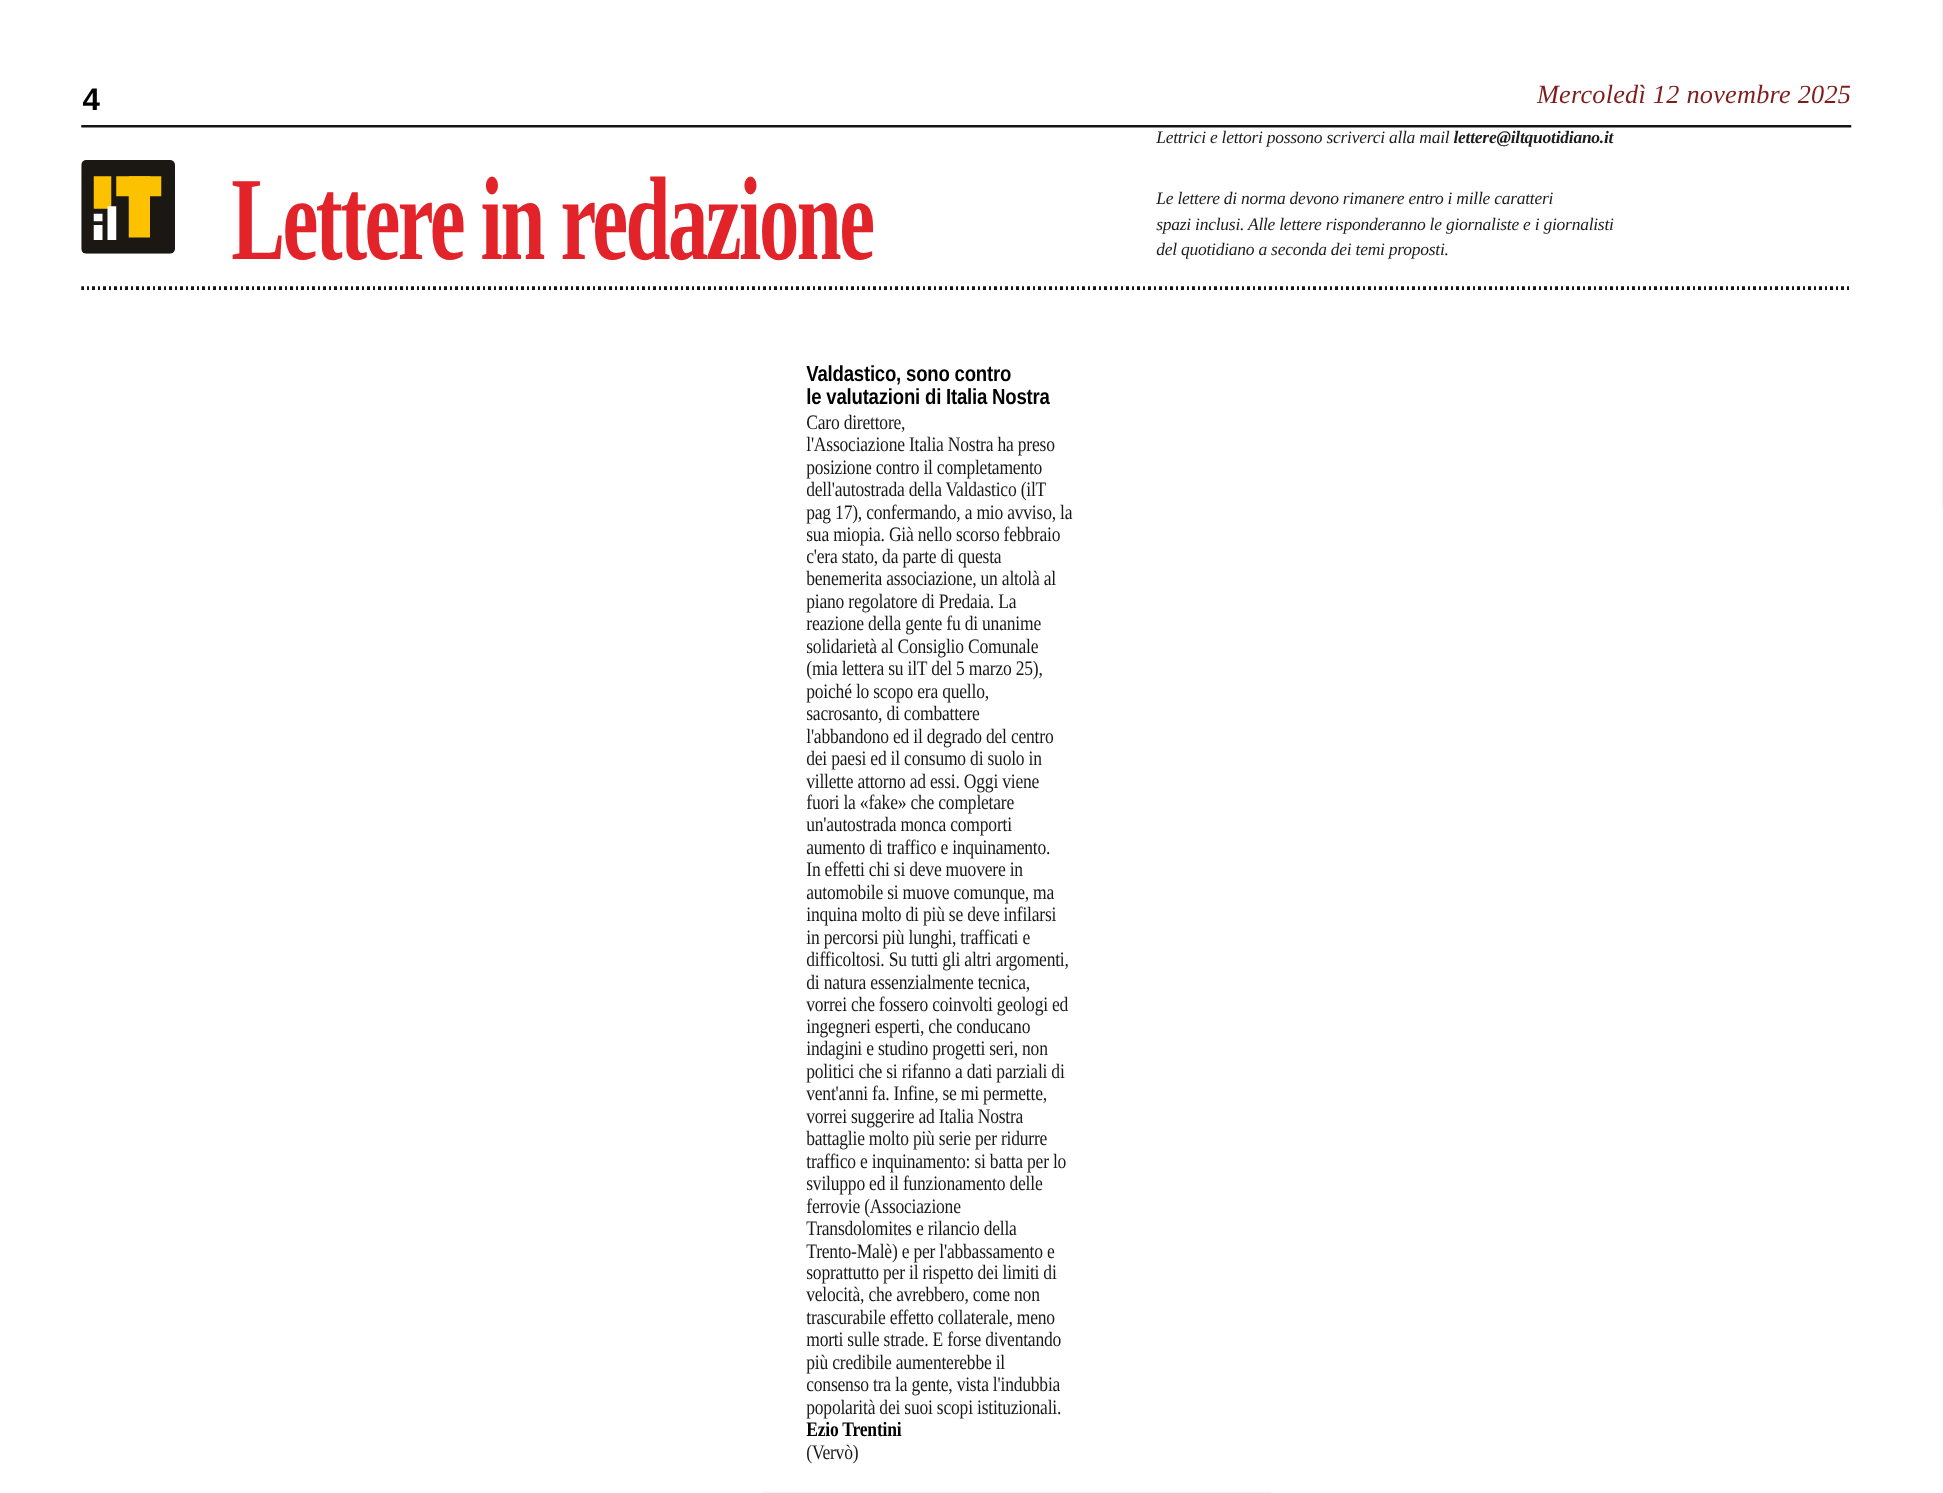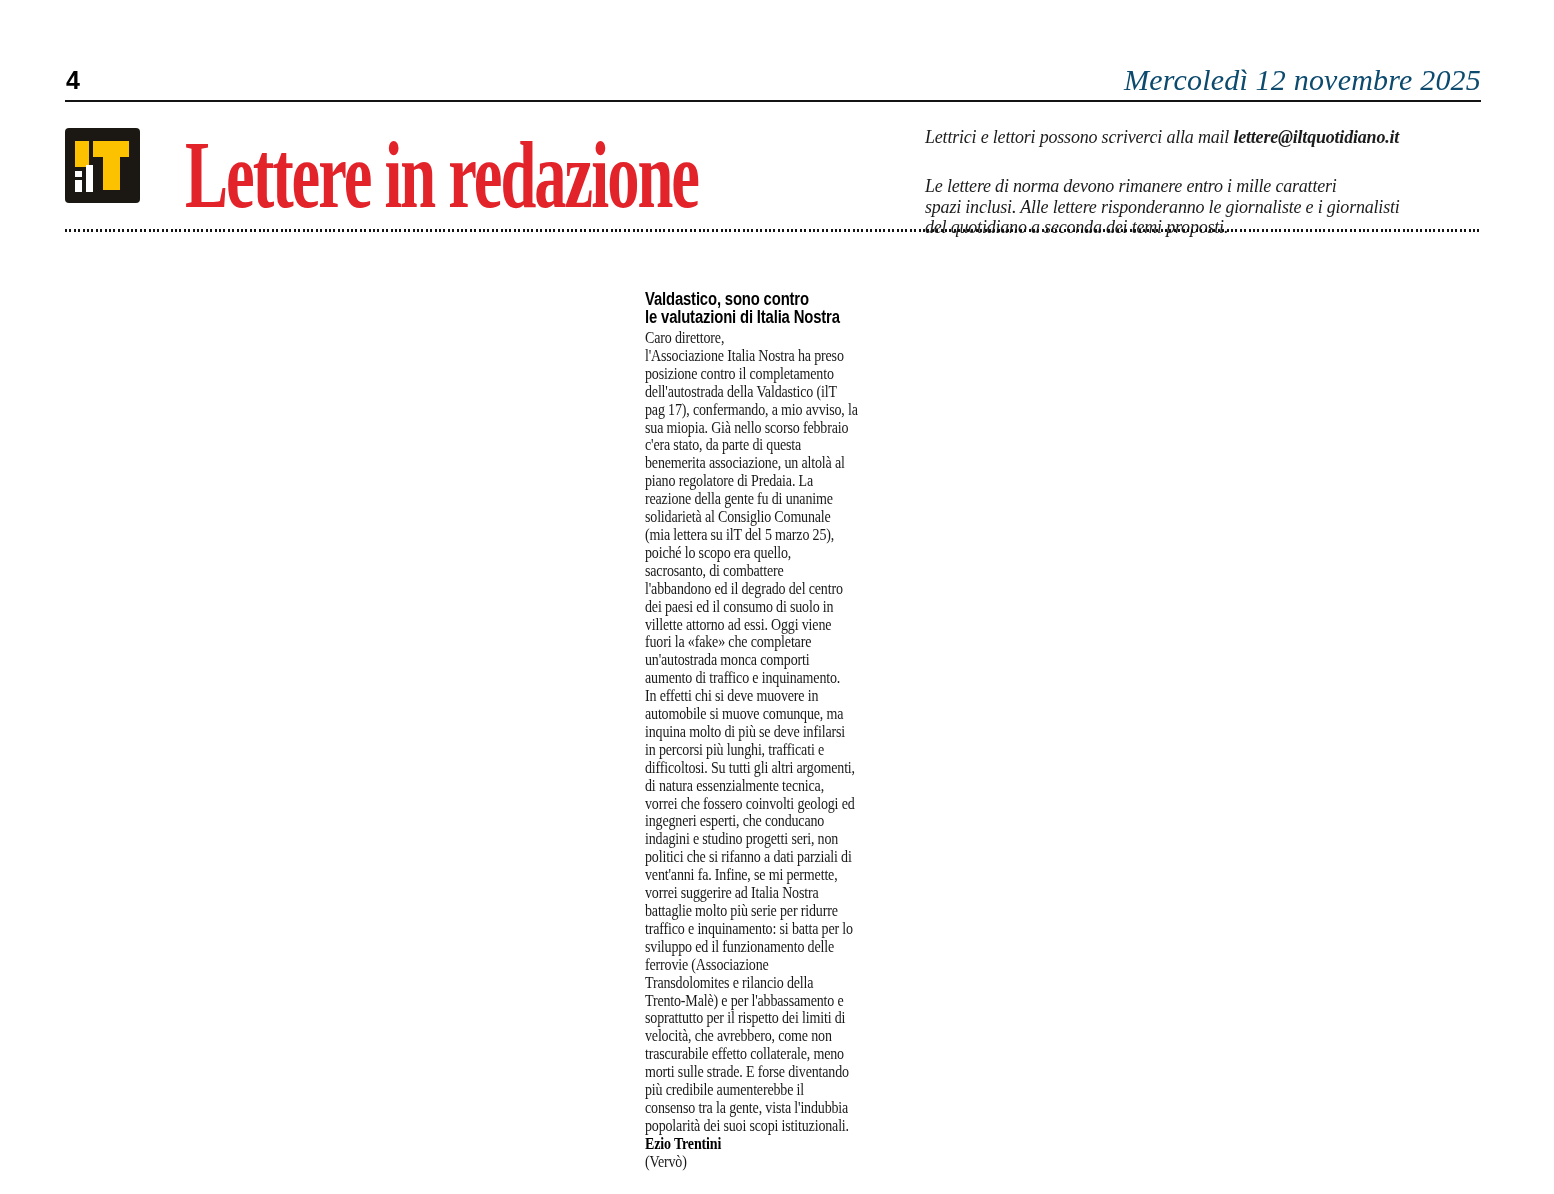--- a/index.html
+++ b/index.html
@@ -17,23 +17,23 @@
     left: 66px; top: 66px;
     font-family: "Liberation Sans", sans-serif;
     font-weight: bold;
     font-size: 25px;
     color: #000;
   }
   .edition-date {
     position: absolute;
     top: 63px; right: 73px;
     font-style: italic;
-    font-size: 30px;
+    font-size: 21px;
     letter-spacing: 0.2px;
-    color: #0c4a6e;
+    color: #7f1d1d;
     white-space: nowrap;
   }
   .header-rule {
     position: absolute;
     left: 65px; top: 100px;
     width: 1416px; height: 2px;
     background: #141414;
   }
   .logo {
     position: absolute;
@@ -49,24 +49,24 @@
     font-size: 95px;
     line-height: 1;
     letter-spacing: -3px;
     color: #e2232a;
     transform: scaleX(0.68);
     transform-origin: 0 0;
     white-space: nowrap;
   }
   .intro {
     position: absolute;
-    left: 925px; top: 127px;
+    left: 925px; top: 101px;
     width: 600px;
     font-style: italic;
-    font-size: 18px;
+    font-size: 14px;
     line-height: 20.8px;
     letter-spacing: -0.2px;
     color: #1c1c1c;
   }
   .intro .bold { font-weight: bold; }
   .intro-rest { white-space: pre-line; margin-top: 28px; }
   .dotted-rule {
     position: absolute;
     left: 65px; top: 229px;
     width: 1416px; height: 3px;

